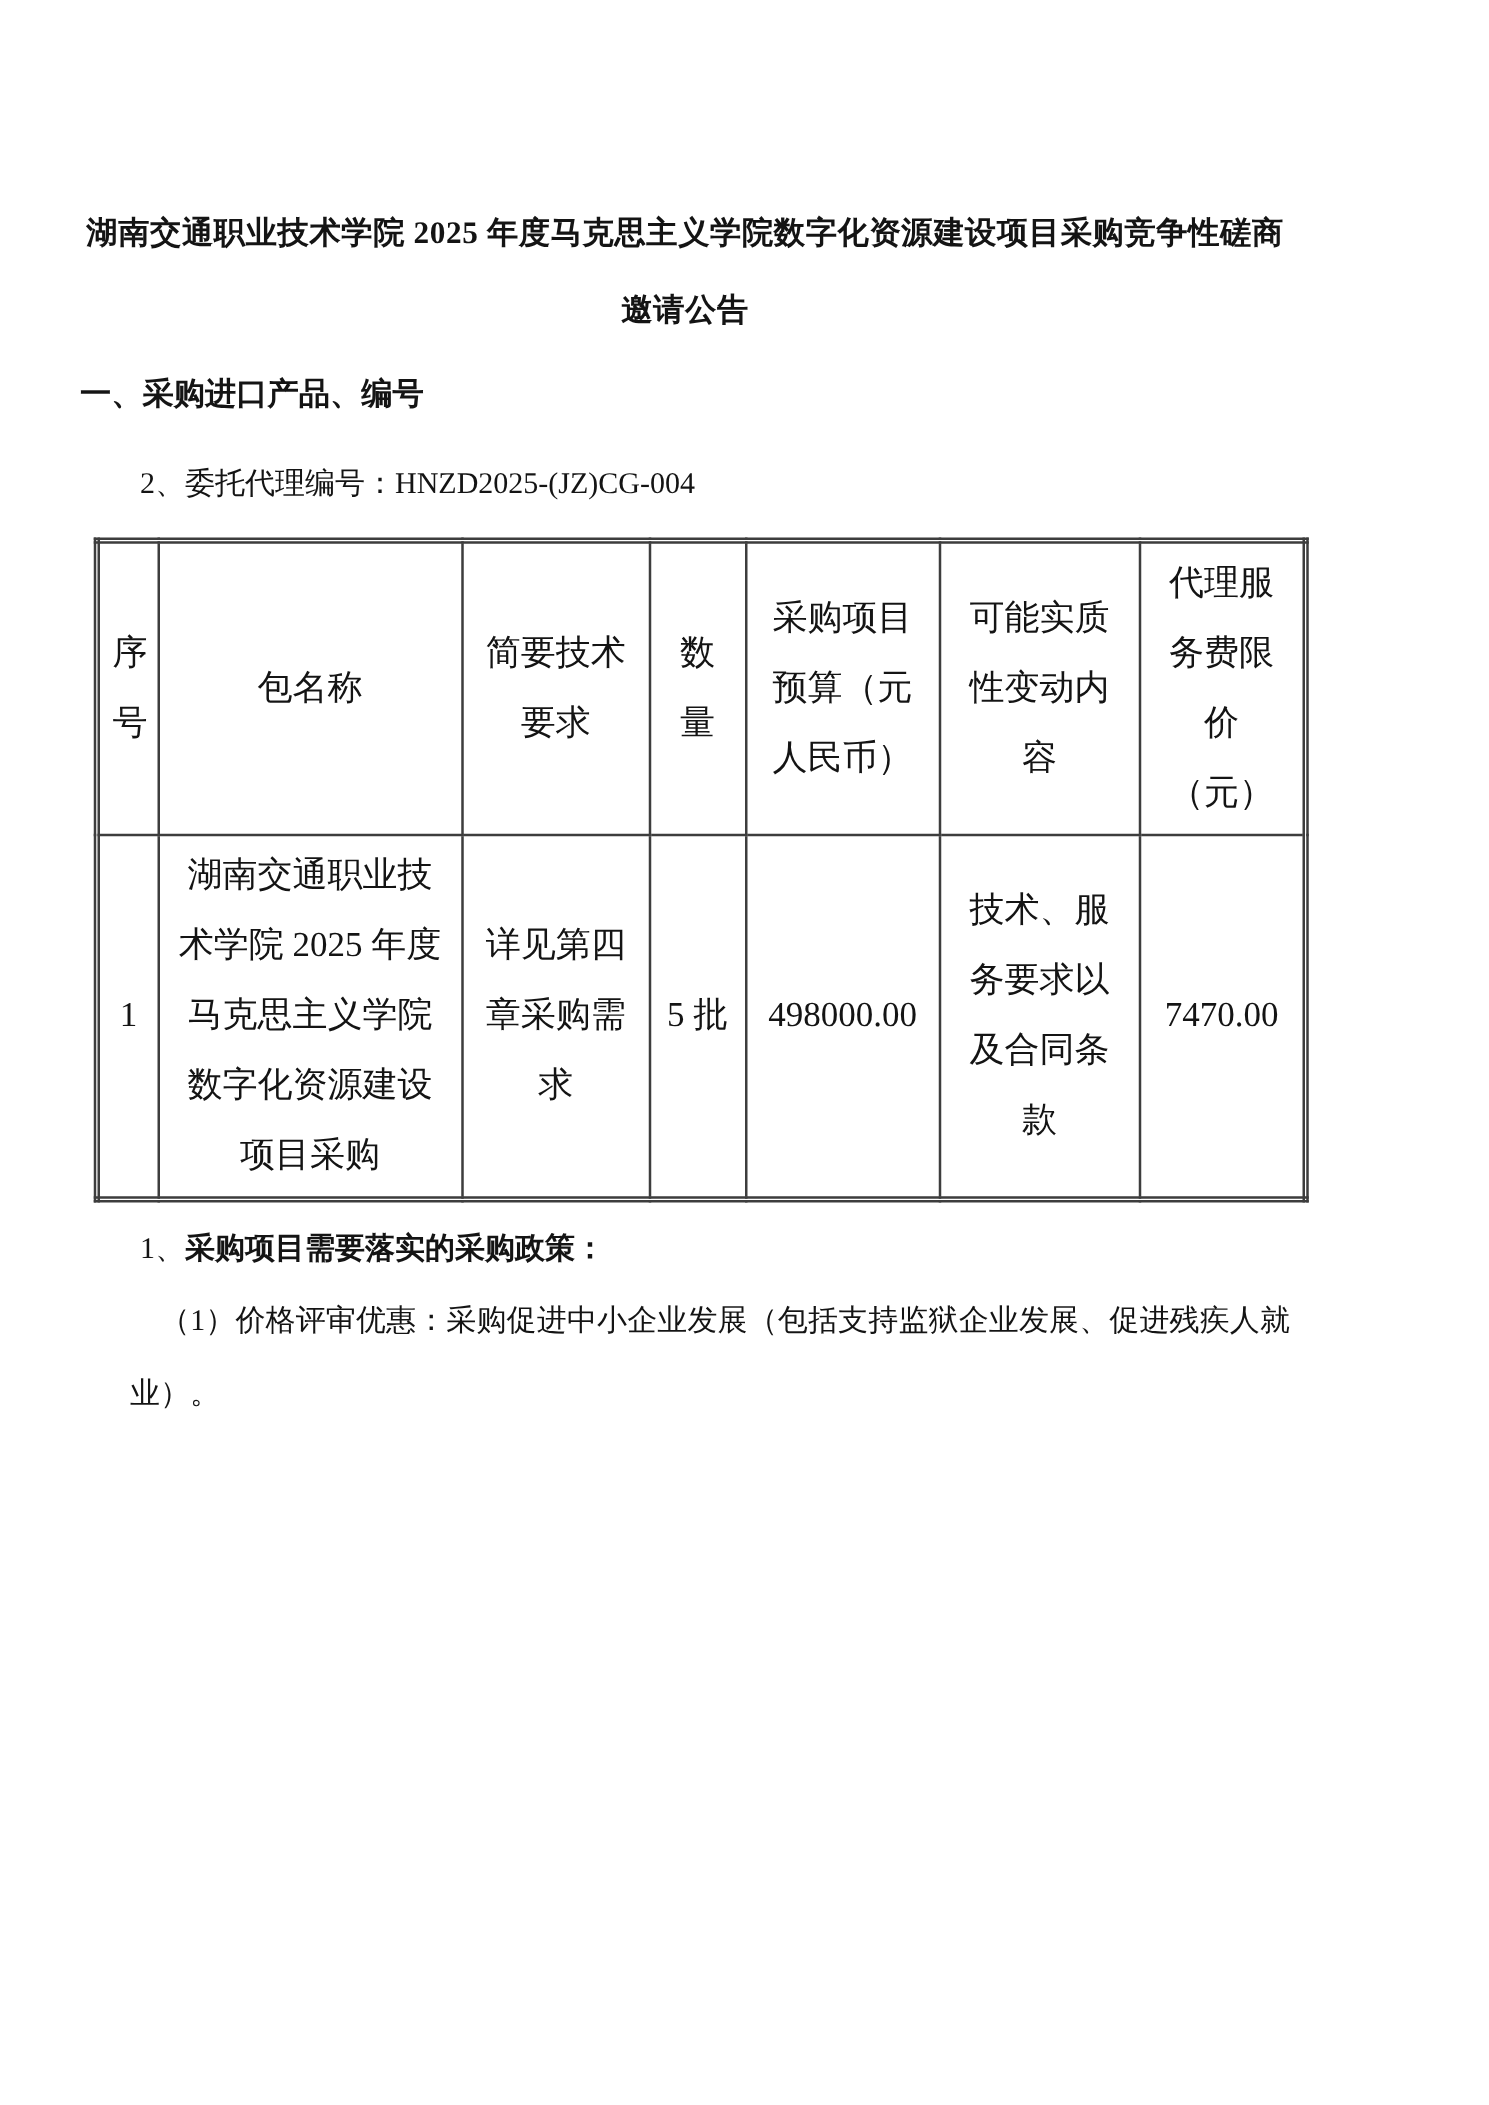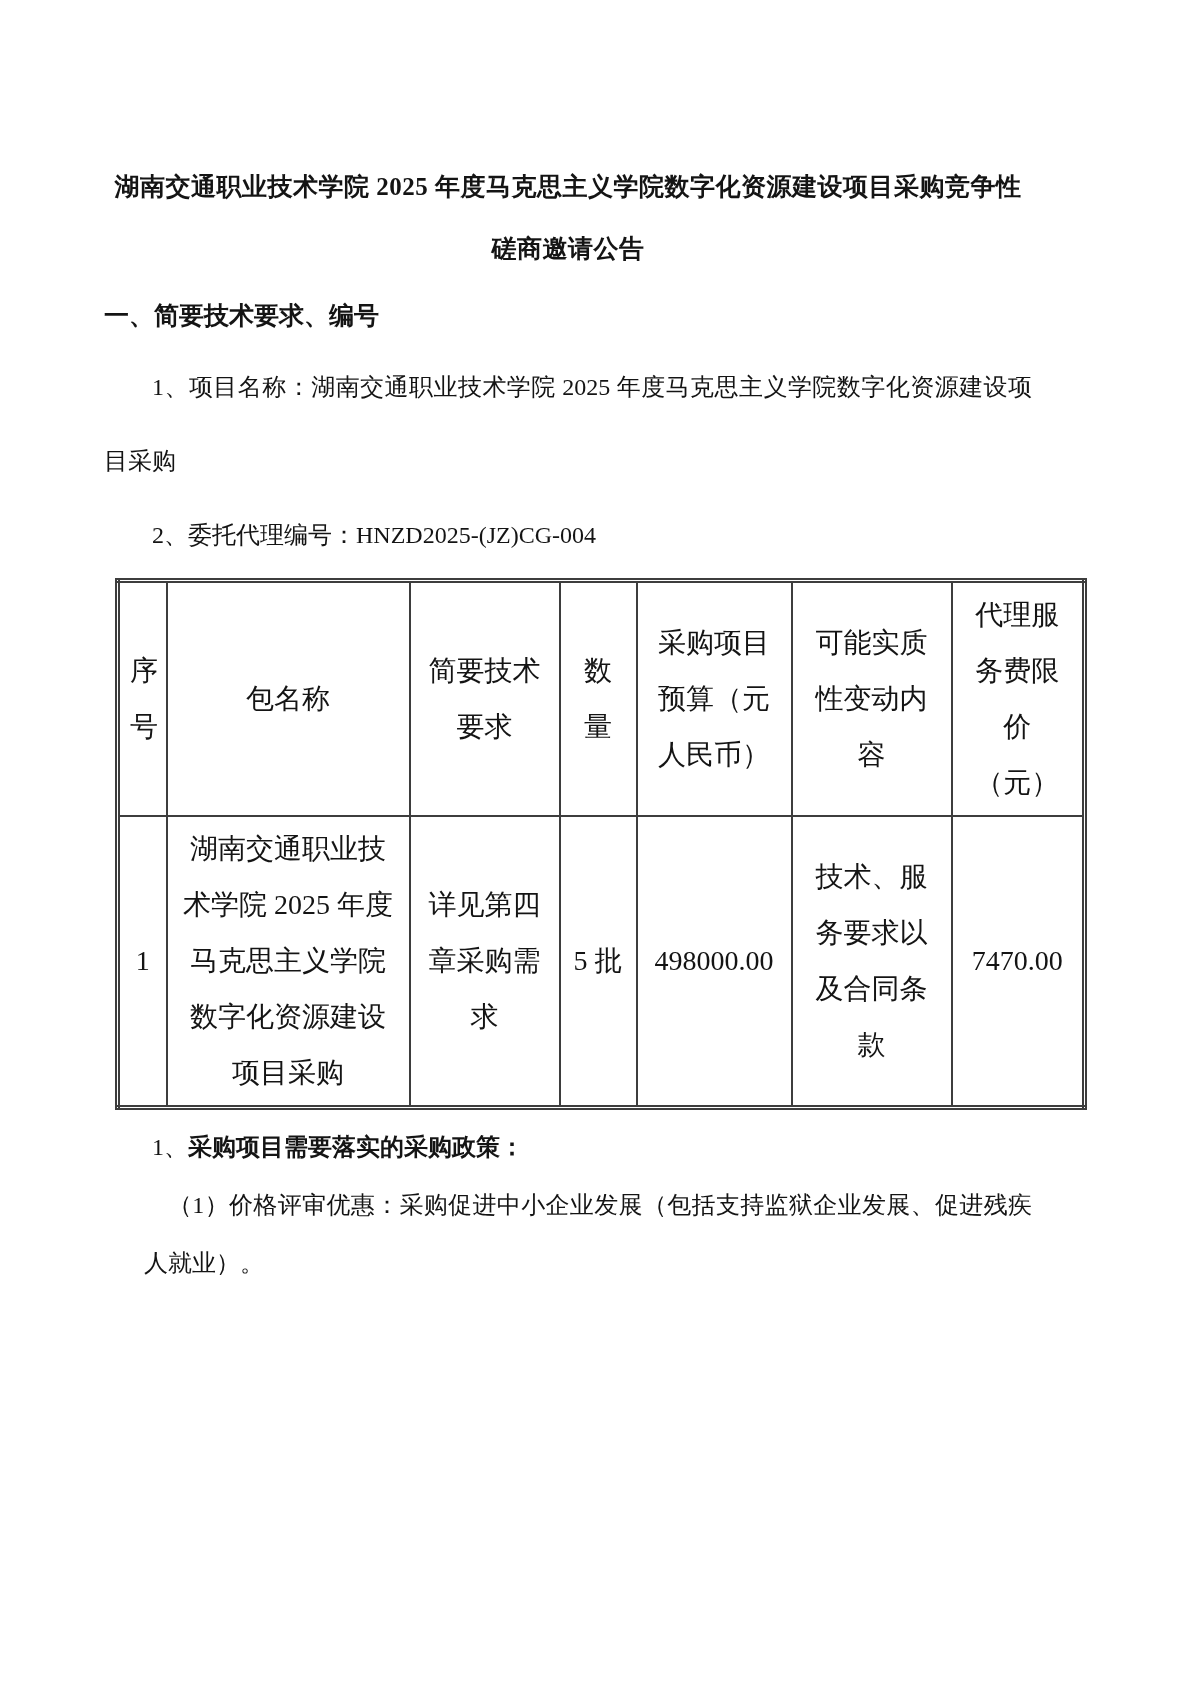--- a/index.html
+++ b/index.html
@@ -5,21 +5,21 @@
   * { margin: 0; padding: 0; box-sizing: border-box; }
   html, body { background: #ffffff; }
   .page {
     position: relative;
     width: 1191px;
     height: 1684px;
     margin: 0 auto;
     background: #ffffff;
     color: #141414;
     font-family: "Liberation Serif", "DejaVu Serif", serif;
-    padding: 156px 159px 0 104px;
+    padding: 156px 159px 0 64px;
     overflow: hidden;
   }
   .doc-title {
     font-size: 25px;
     font-weight: bold;
     line-height: 62px;
     text-align: center;
     letter-spacing: 0.5px;
     margin-bottom: 16px;
   }
@@ -70,23 +70,22 @@
   .b { font-weight: bold; }
 </style>
 </head>
 <body>
 
 <div class="page">
 
   <div class="doc-title">湖南交通职业技术学院 2025 年度马克思主义学院数字化资源建设项目采购竞争性磋商邀请公告</div>
 
 
-  <div class="sec-heading">一、简要技术要求、编号</div>
+  <div class="sec-heading">一、采购进口产品、编号</div>
 
-  <p class="para">1、项目名称：湖南交通职业技术学院 2025 年度马克思主义学院数字化资源建设项目采购</p>
   <p class="para">2、委托代理编号：HNZD2025-(JZ)CG-004</p>
 
 
   <table class="req-table">
     <colgroup>
       <col style="width:49px">
       <col style="width:243px">
       <col style="width:150px">
       <col style="width:77px">
       <col style="width:155px">

